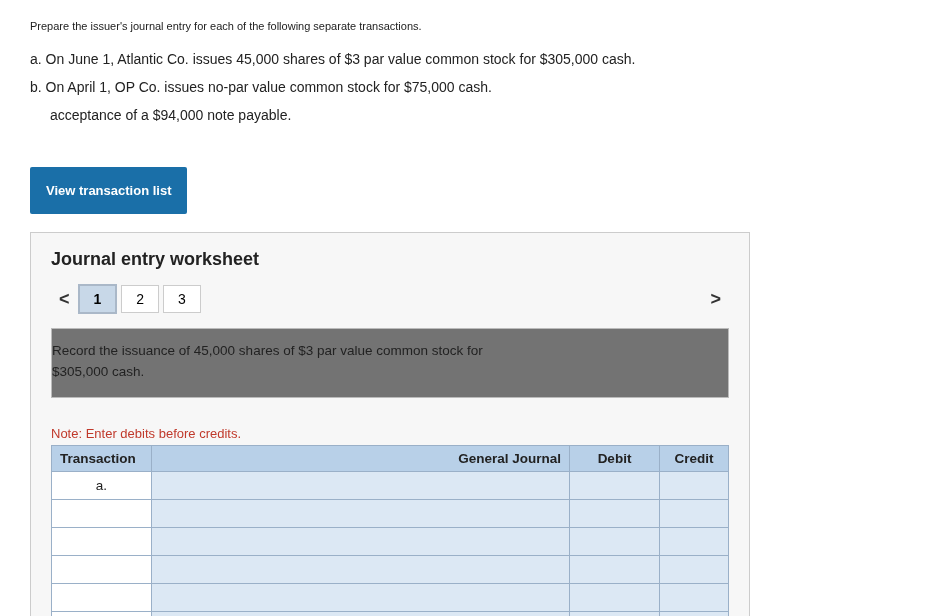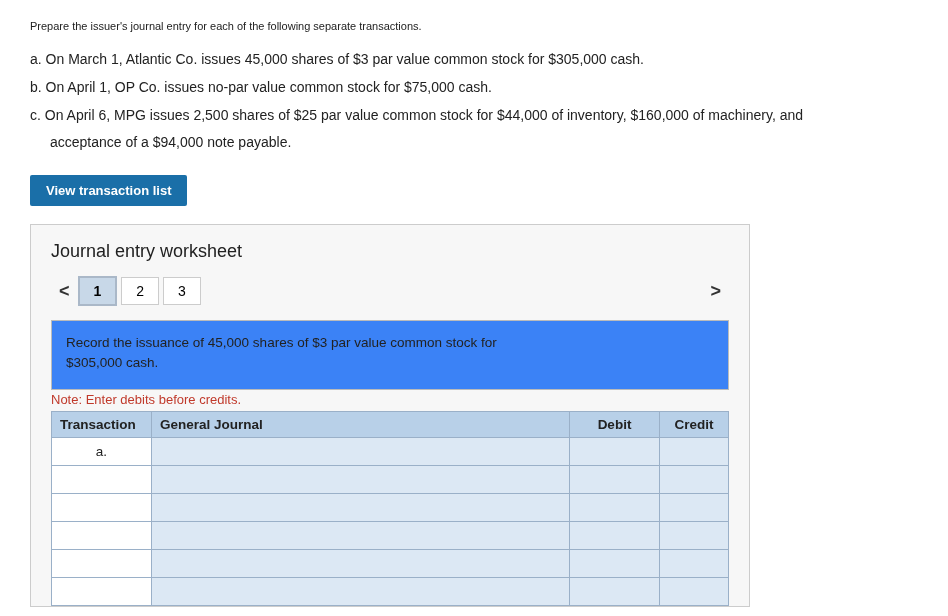--- a/index.html
+++ b/index.html
@@ -34,38 +34,39 @@
     }
 
     .transactions-list .indent {
       padding-left: 20px;
     }
 
     .btn-view {
       background-color: #1a6fa8;
       color: #fff;
       border: none;
-      padding: 8px 16px;
+      padding: 16px 16px;
       font-size: 13px;
       font-weight: bold;
       cursor: pointer;
       margin-bottom: 18px;
       border-radius: 2px;
+      margin-top: 20px;
     }
 
     .worksheet-container {
       border: 1px solid #ccc;
       background: #f7f7f7;
       padding: 16px 20px 0 20px;
       max-width: 720px;
     }
 
     .worksheet-title {
       font-size: 18px;
-      font-weight: normal;
+      font-weight: bold;
       margin-bottom: 14px;
     }
 
     .tab-row {
       display: flex;
       align-items: center;
       margin-bottom: 14px;
     }
 
     .tab-nav-btn {
@@ -94,23 +95,23 @@
       border: 2px solid #aab8c8;
       font-weight: bold;
     }
 
     .tab-nav-right {
       margin-left: auto;
     }
 
     .record-box {
       border: 1px solid #bbb;
-      background: #3b82f6;
-      padding: 12px 14px;
-      margin-bottom: 2px;
+      background: #737373;
+      padding: 12px 0;
+      margin-bottom: 28px;
       font-size: 13.5px;
       line-height: 1.5;
       min-height: 70px;
     }
 
     .note-text {
       color: #c0392b;
       font-size: 13px;
       margin-bottom: 4px;
     }
@@ -128,21 +129,21 @@
       text-align: center;
       font-weight: bold;
     }
 
     .journal-table thead tr th.th-transaction {
       width: 100px;
       text-align: left;
     }
 
     .journal-table thead tr th.th-journal {
-      text-align: left;
+      text-align: right;
     }
 
     .journal-table thead tr th.th-debit {
       width: 90px;
       text-align: center;
     }
 
     .journal-table thead tr th.th-credit {
       width: 69px;
       text-align: center;
@@ -178,23 +179,22 @@
     }
   </style>
 </head>
 <body>
 
 
 
 <p class="intro-text">Prepare the issuer's journal entry for each of the following separate transactions.</p>
 
 <div class="transactions-list">
-  <p>a. On March 1, Atlantic Co. issues 45,000 shares of $3 par value common stock for $305,000 cash.</p>
+  <p>a. On June 1, Atlantic Co. issues 45,000 shares of $3 par value common stock for $305,000 cash.</p>
   <p>b. On April 1, OP Co. issues no-par value common stock for $75,000 cash.</p>
-  <p>c. On April 6, MPG issues 2,500 shares of $25 par value common stock for $44,000 of inventory, $160,000 of machinery, and</p>
   <p class="indent">acceptance of a $94,000 note payable.</p>
 </div>
 
 <button class="btn-view">View transaction list</button>
 
 <div class="worksheet-container">
   <div class="worksheet-title">Journal entry worksheet</div>
 
   <div class="tab-row">
     <button class="tab-nav-btn">&lt;</button>

